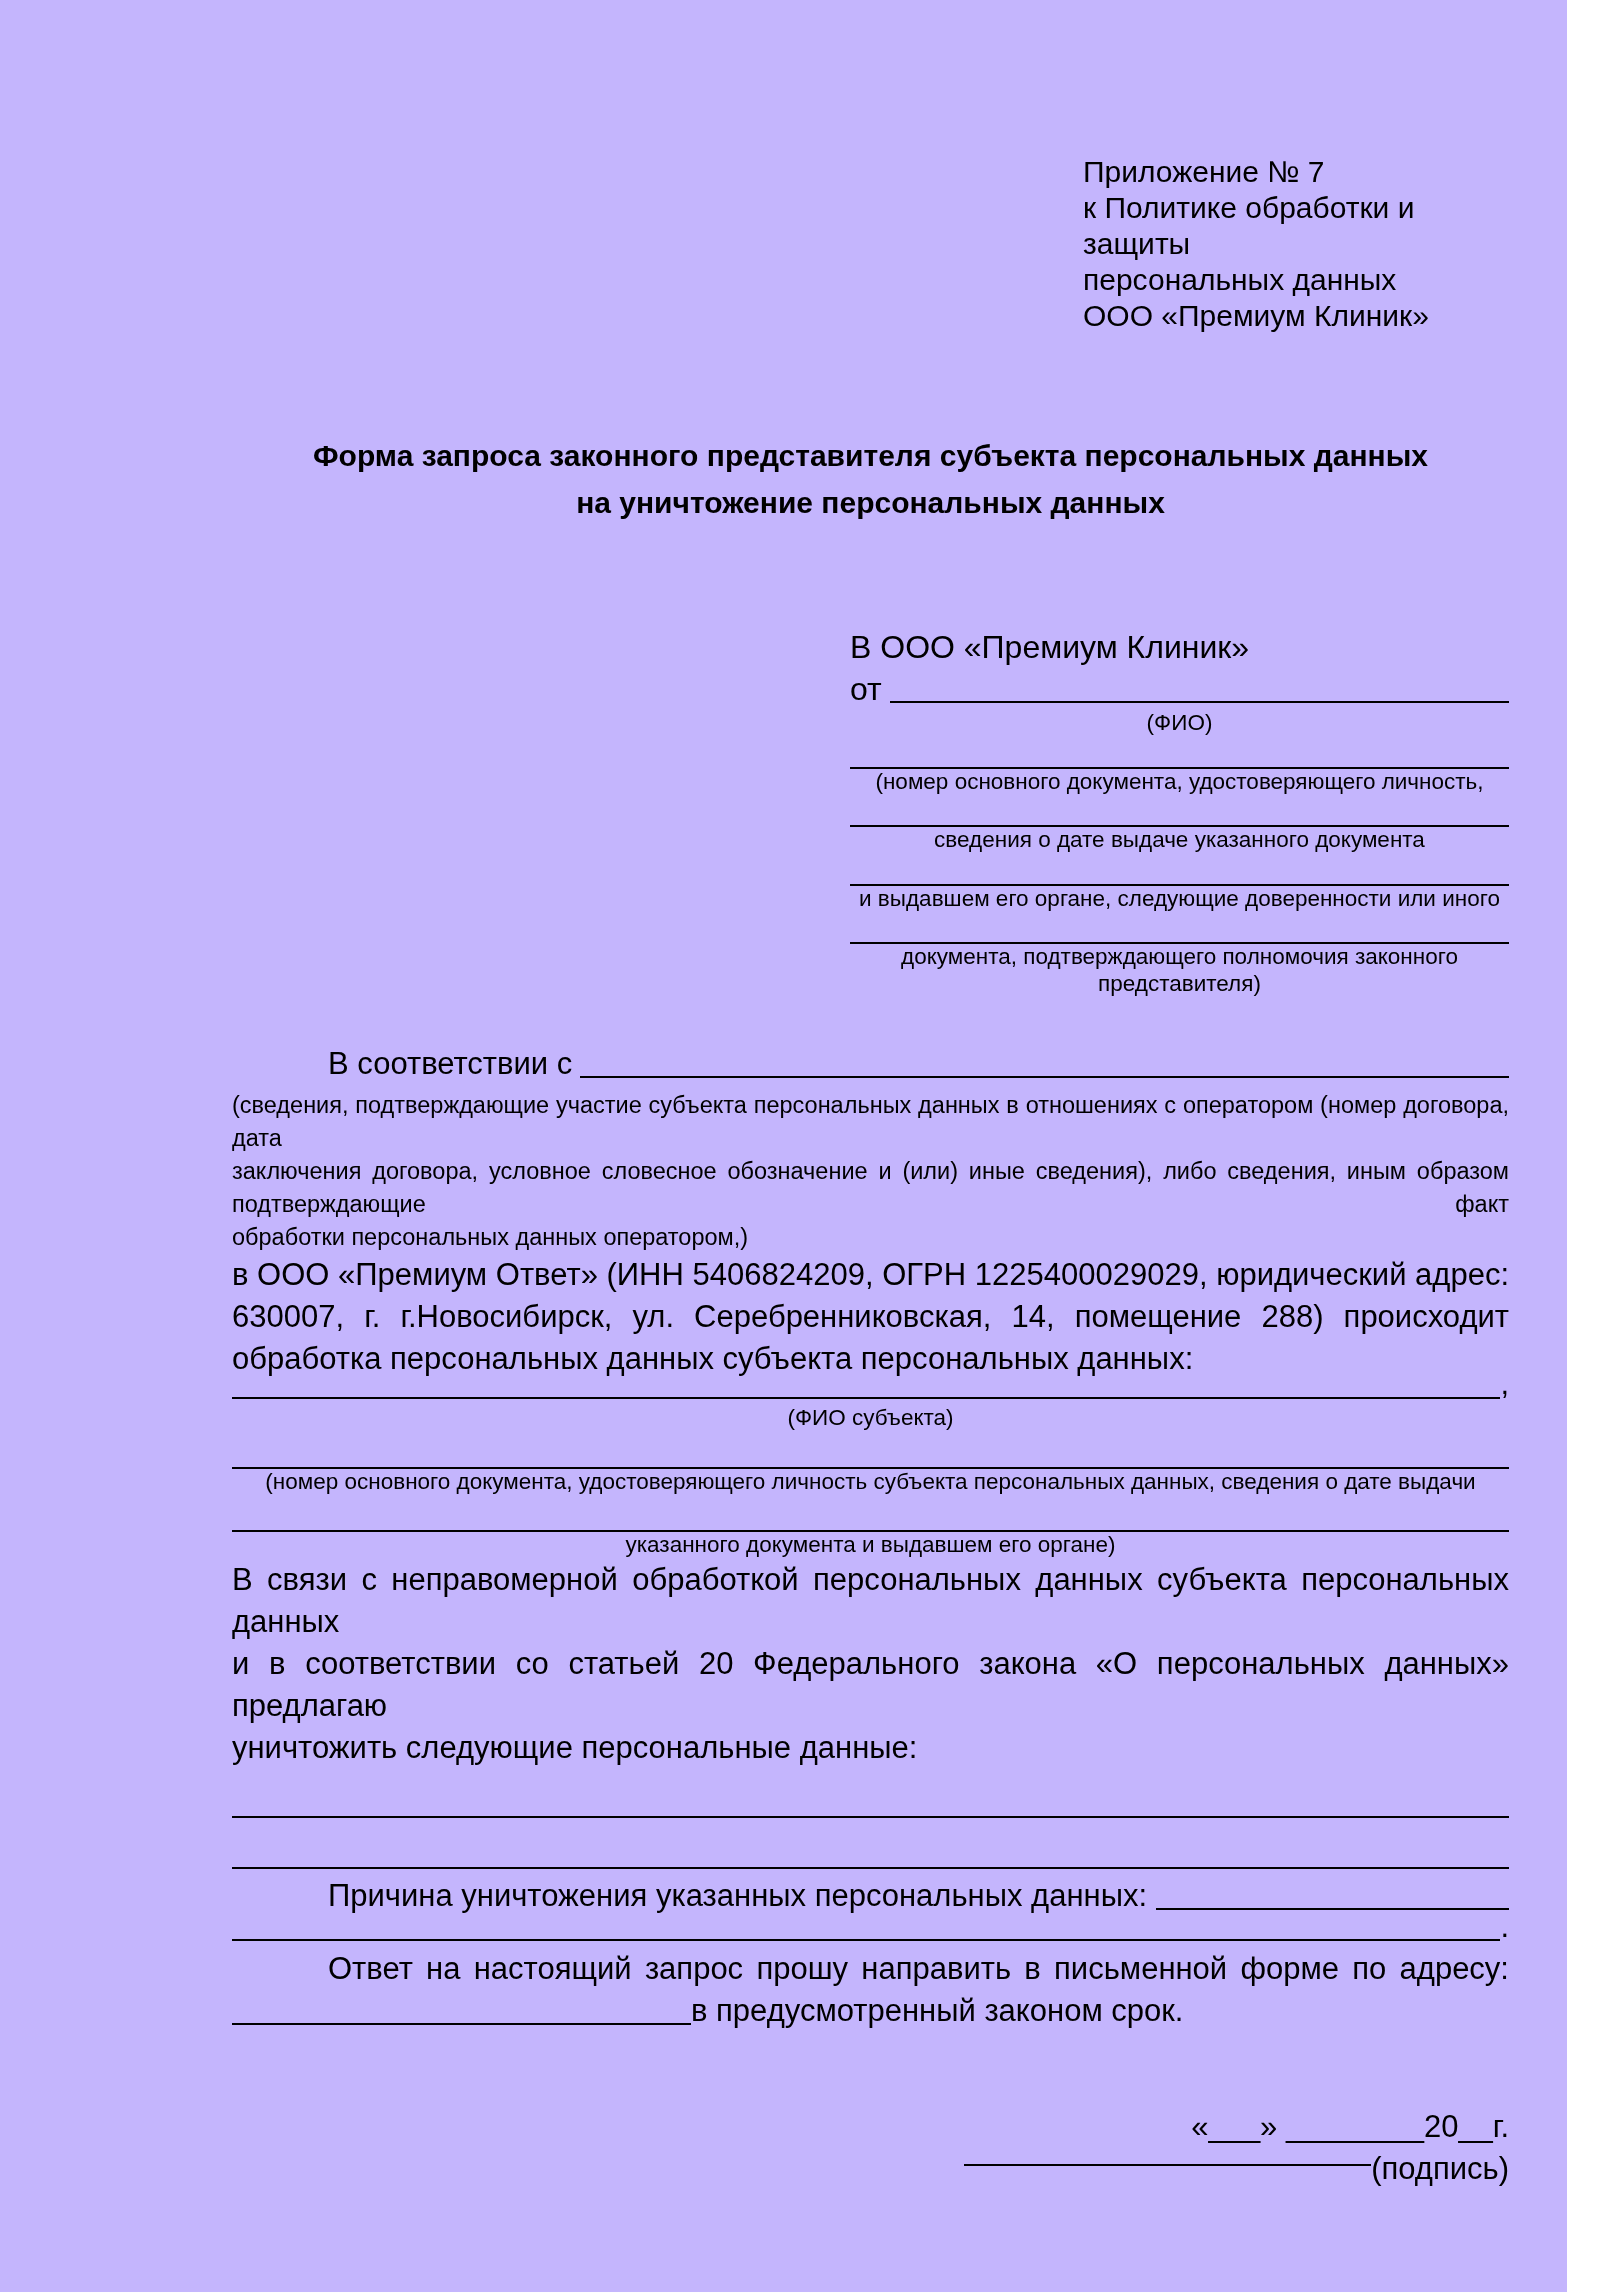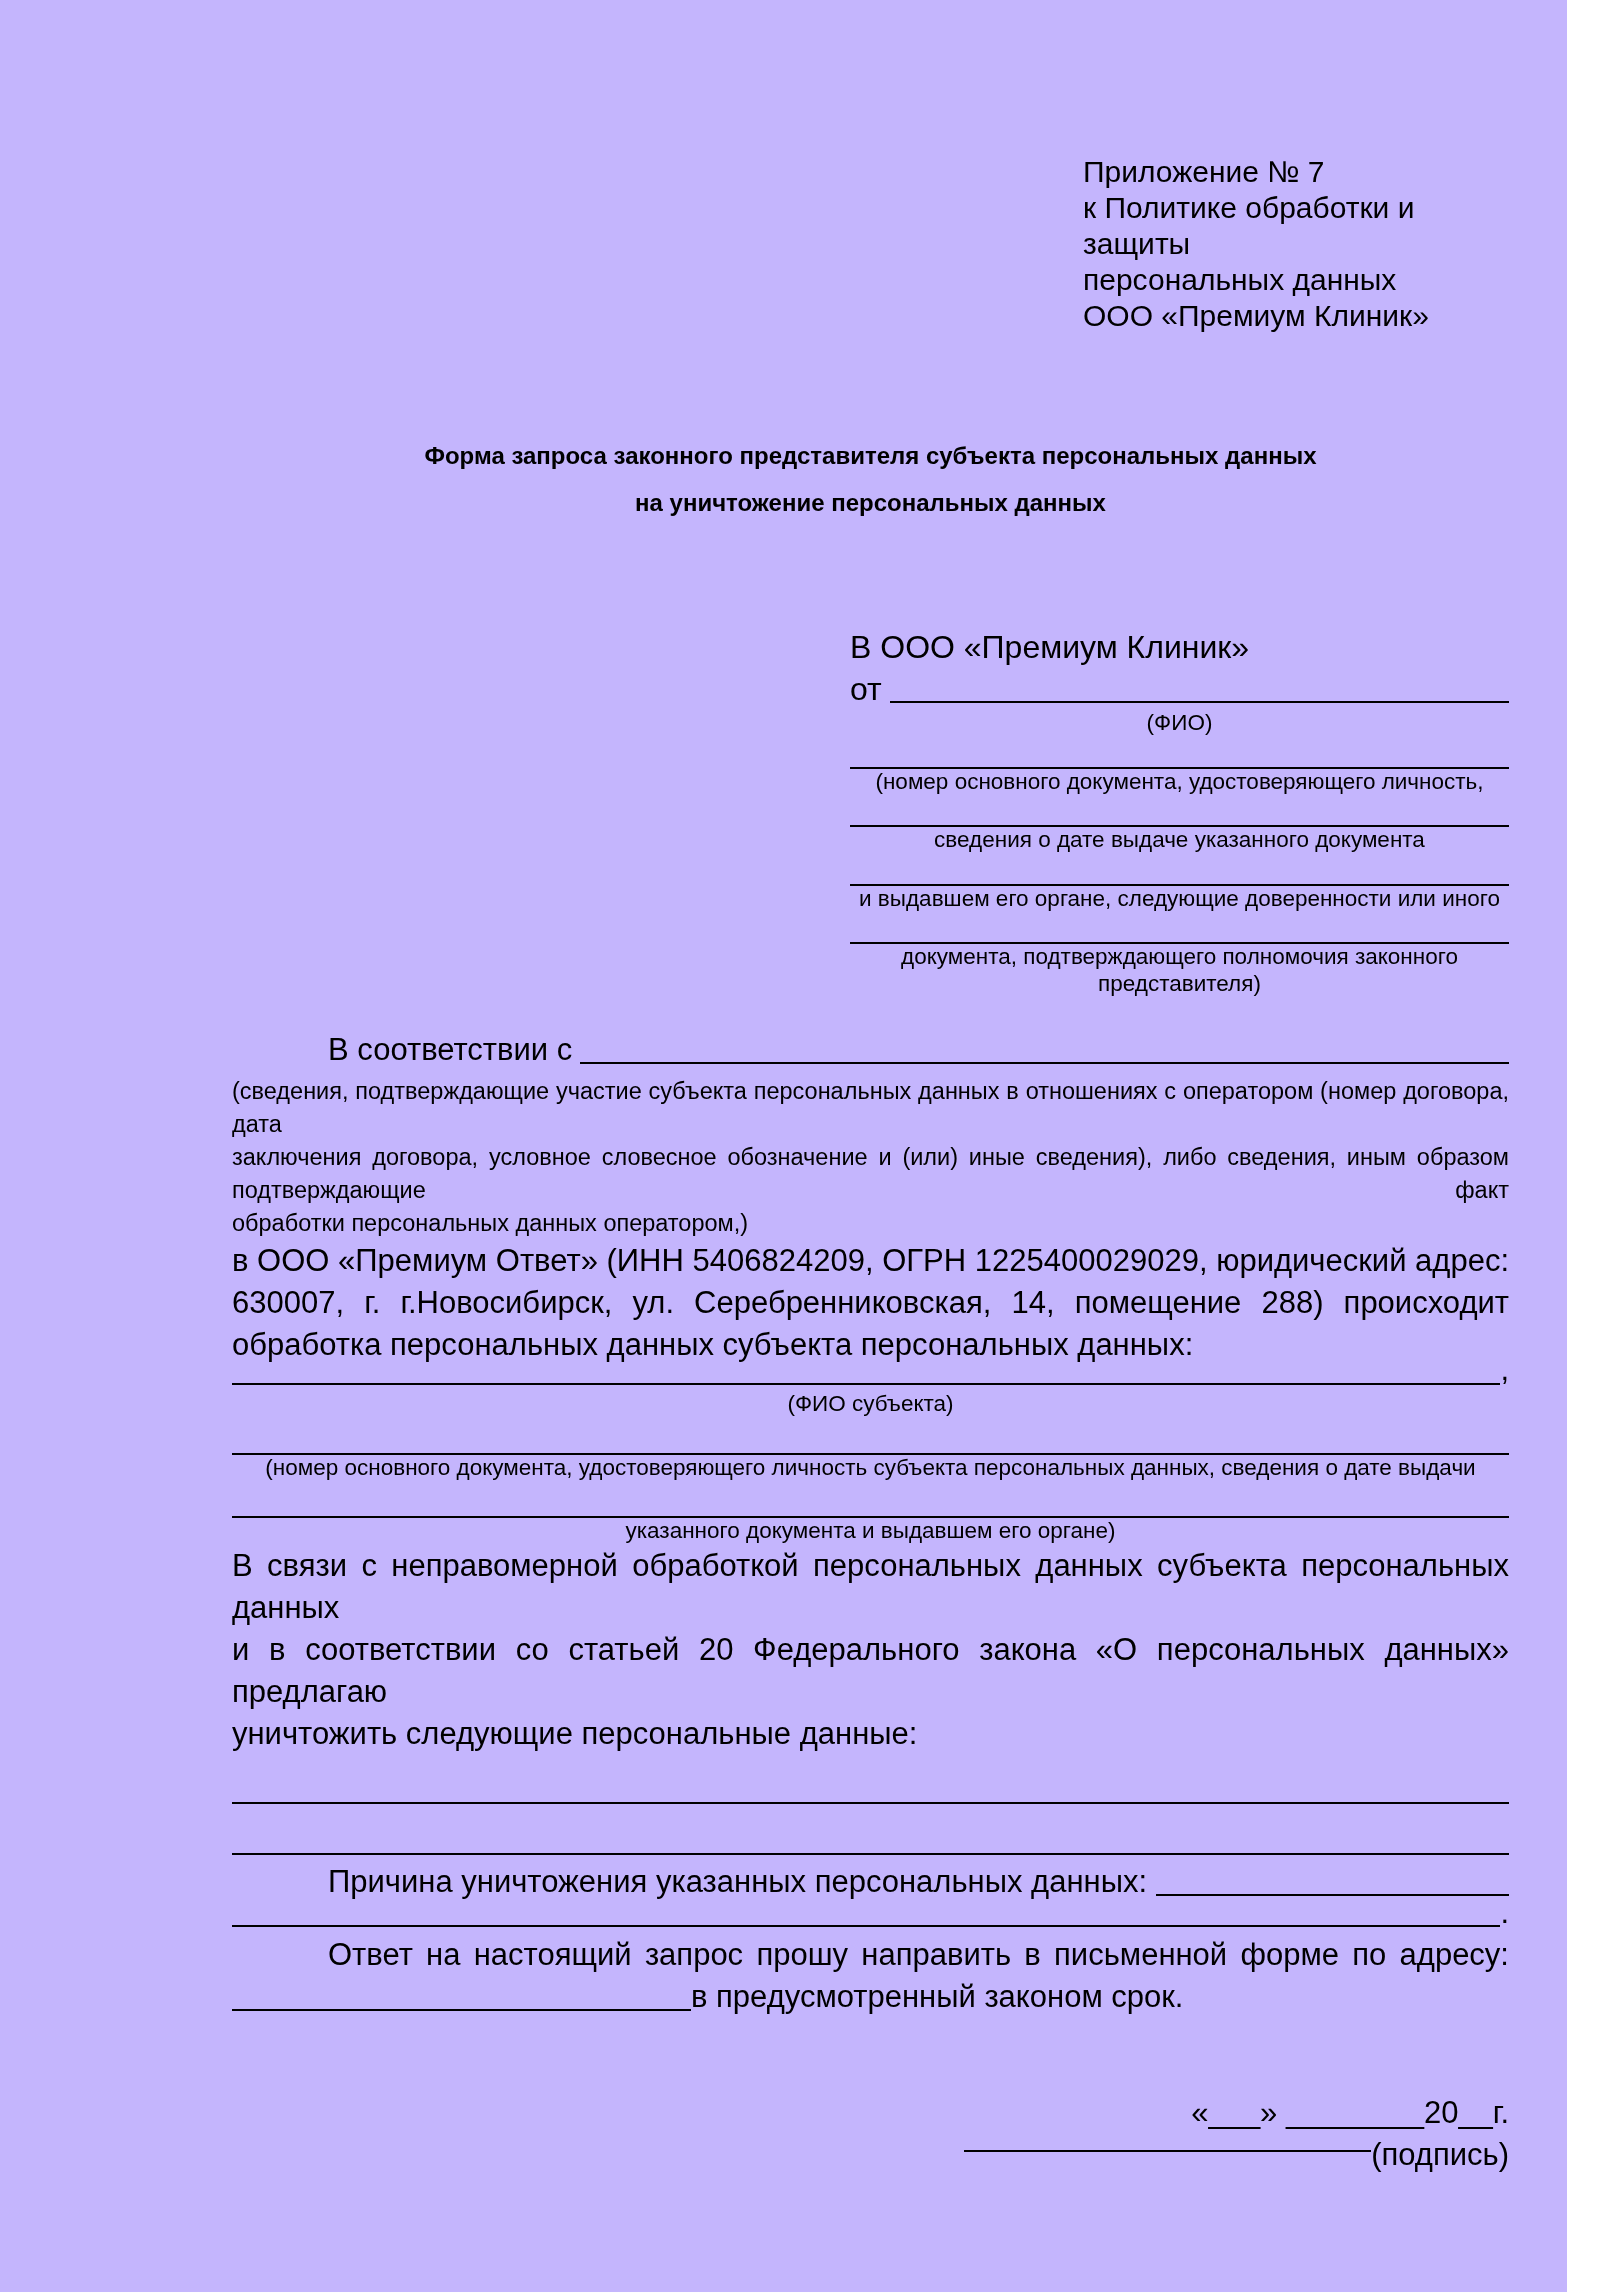--- a/index.html
+++ b/index.html
@@ -13,34 +13,34 @@
   }
   .content {
     position:absolute; left:232px; top:154px; width:1277px;
     font-size:31px; line-height:42px;
   }
 
   
   .annex { margin-left:851px; font-size:30px; line-height:36px; }
 
   
-  .title { margin-top:98px; text-align:center; font-weight:700; font-size:24px; line-height:47px; }
+  .title { margin-top:98px; text-align:center; font-weight:700; font-size:30px; line-height:47px; }
 
   
   .addr { margin-left:618px; width:659px; margin-top:100px; font-size:32px; }
 
   .row { display:flex; align-items:flex-end; }
   .lead { white-space:pre; }
   .uline { flex:1 1 auto; border-bottom:2px solid #000; margin-bottom:6.9px; margin-left:7.8px; }
   .uline.nogap { margin-left:0; }
   .cap { font-size:22.5px; line-height:26.5px; text-align:center; }
   .fillrow { border-bottom:2px solid #000; height:30px; }
 
   
-  .acc-row { margin-top:32px; }
+  .acc-row { margin-top:46px; }
   .acc-row .lead { padding-left:96px; }
   .note { margin-top:3.9px; font-size:23.5px; line-height:33px; }
   .just { text-align:justify; text-align-last:justify; }
   .par { text-align:justify; }
 
   .comma-row { height:25.5px; }
   .punct { line-height:42px; }
   .fill2 { border-bottom:2px solid #000; height:35px; }
 
   .blank1 { border-bottom:2px solid #000; height:39px; margin-top:7.8px; }

